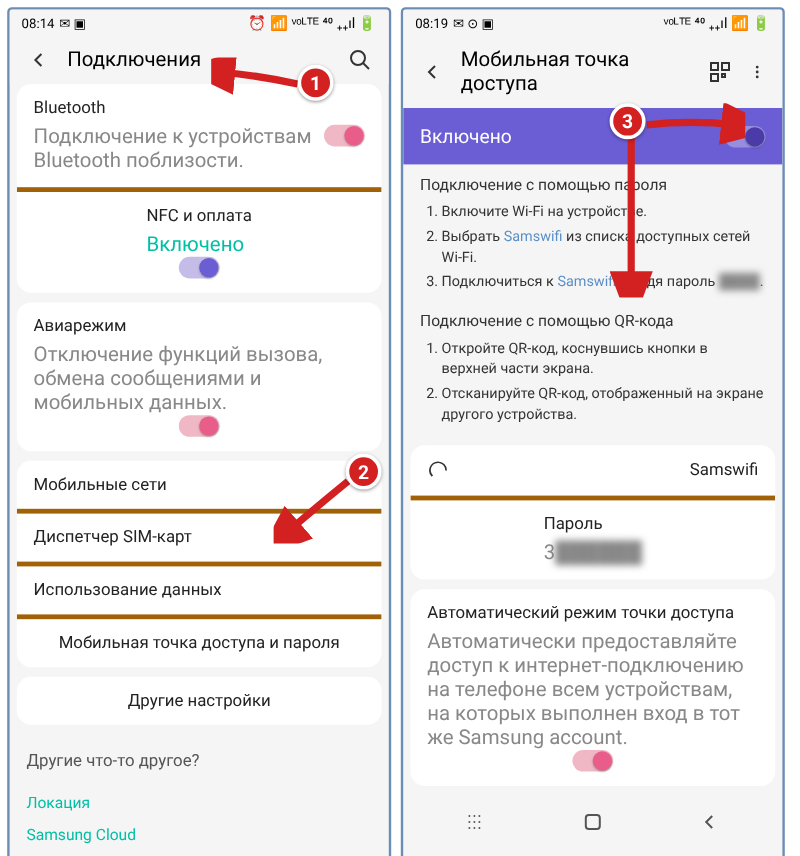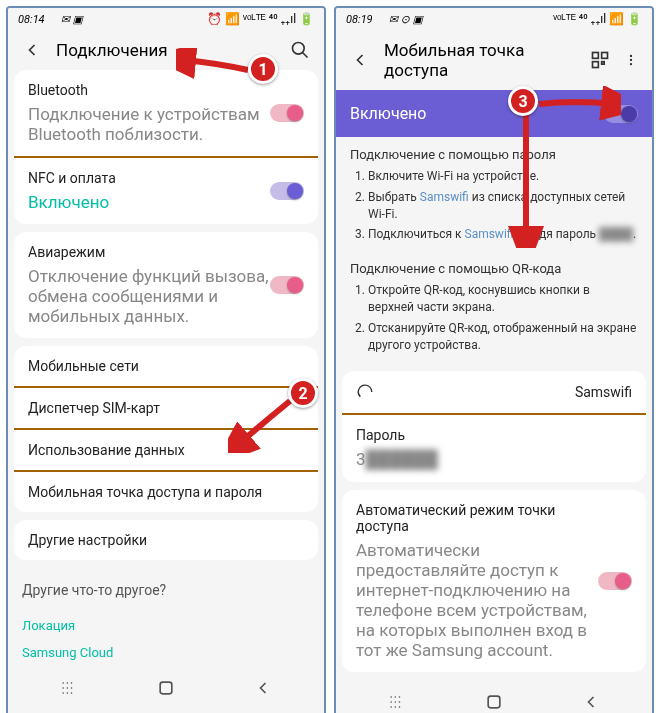--- a/index.html
+++ b/index.html
@@ -1,26 +1,26 @@
 <!DOCTYPE html>
 <html><head>
   <meta charset="utf-8">
   <style>
     * { margin: 0; padding: 0; box-sizing: border-box; }
     body { font-family: -apple-system, Roboto, sans-serif; background: #fff; display: flex; gap: 8px; padding: 6px; }
     .phone { width: 320px; border: 2px solid #6b8db5; border-radius: 4px; background: #f5f5f5; position: relative; overflow: hidden; }
     .status-bar { display: flex; justify-content: space-between; align-items: center; padding: 4px 10px; font-size: 11px; background: #f5f5f5; }
-    .status-left { display: flex; gap: 16px; align-items: center; font-style: italic; }
+    .status-left { display: flex; gap: 4px; align-items: center; }
     .status-right { display: flex; gap: 3px; align-items: center; font-size: 12px; }
     .header { display: flex; align-items: center; padding: 10px 14px; gap: 14px; background: #f5f5f5; }
     .header-title { font-size: 17px; font-weight: 400; flex: 1; }
     .header-icon { width: 20px; height: 20px; cursor: pointer; }
     .section { background: #fff; margin: 0 6px 8px 6px; border-radius: 12px; overflow: hidden; }
-    .item { padding: 12px 14px; border-bottom: 2px solid #a16207; display: flex; justify-content: space-between; align-items: center; }
-    .item:last-child { border-bottom: none; }
+    .item { padding: 12px 14px; border-bottom: 4px solid #a16207; display: flex; justify-content: space-between; align-items: center; }
+    .item:last-child { border-bottom: none; flex-direction: column; }
     .item-text { flex: 1; }
     .item-title { font-size: 14px; color: #222; }
     .item-sub { font-size: 17px; color: #888; margin-top: 6px; }
     .item-sub.active { color: #00bfa5; }
     .toggle { width: 34px; height: 18px; border-radius: 10px; background: #ddd; position: relative; cursor: pointer; }
     .toggle::after { content: ''; position: absolute; width: 16px; height: 16px; background: #fff; border-radius: 50%; top: 1px; left: 1px; box-shadow: 0 1px 2px rgba(0,0,0,0.3); }
     .toggle.on { background: #c5bde8; }
     .toggle.on::after { left: 17px; background: #6b5dd3; }
     .toggle.pink-on { background: #f0b8c5; }
     .toggle.pink-on::after { left: 17px; background: #e85d8a; }

